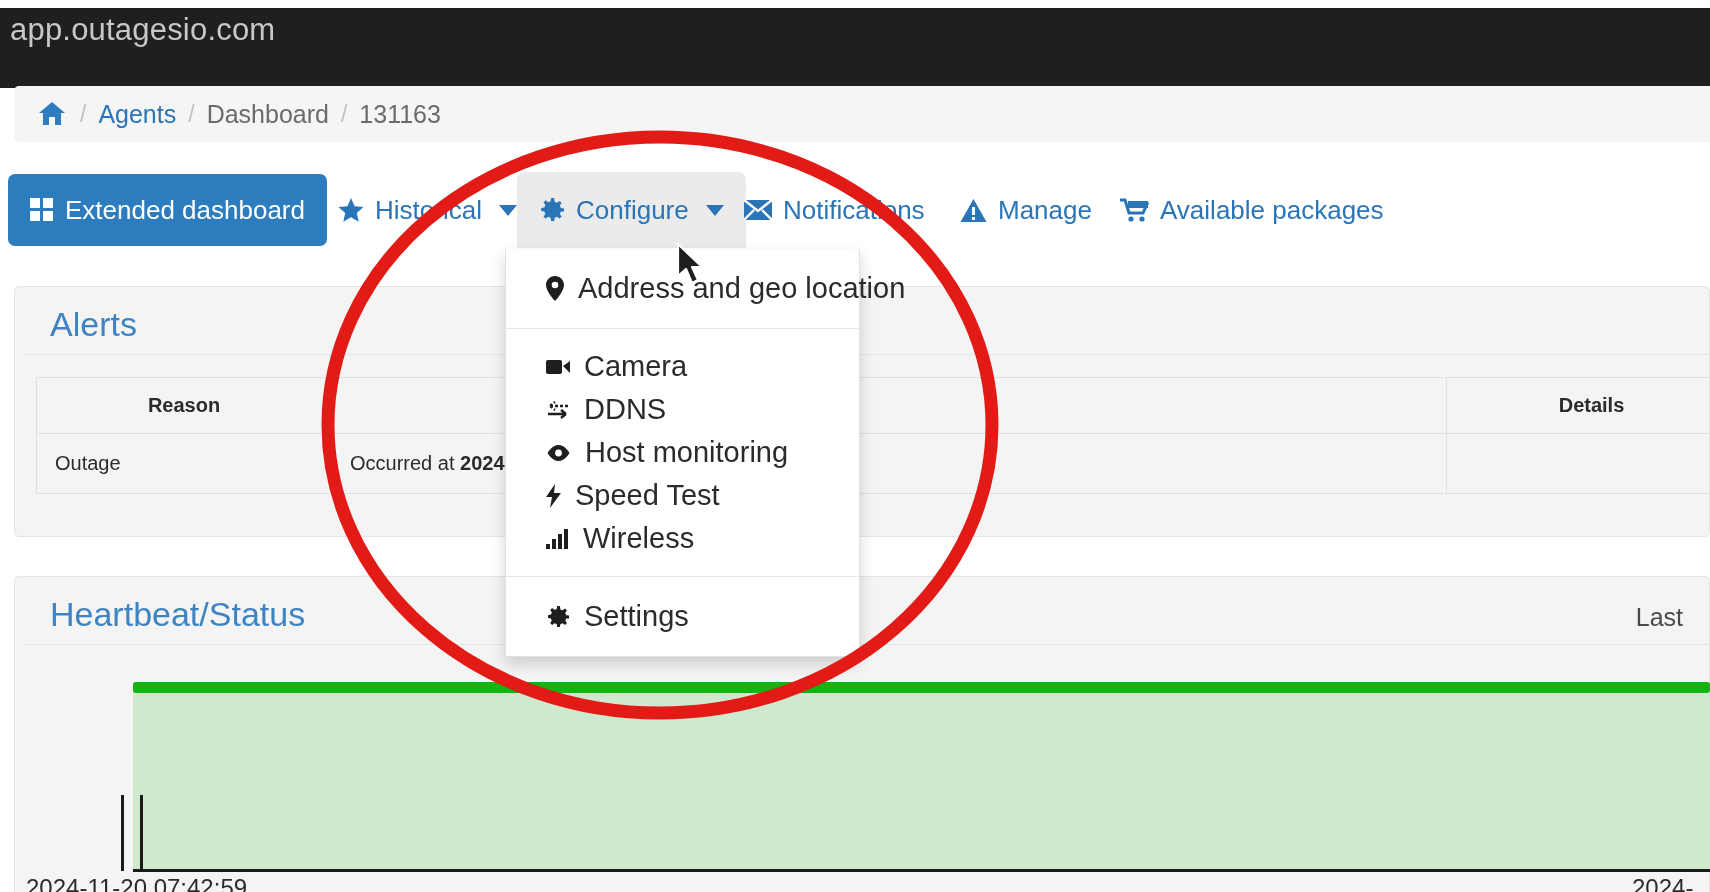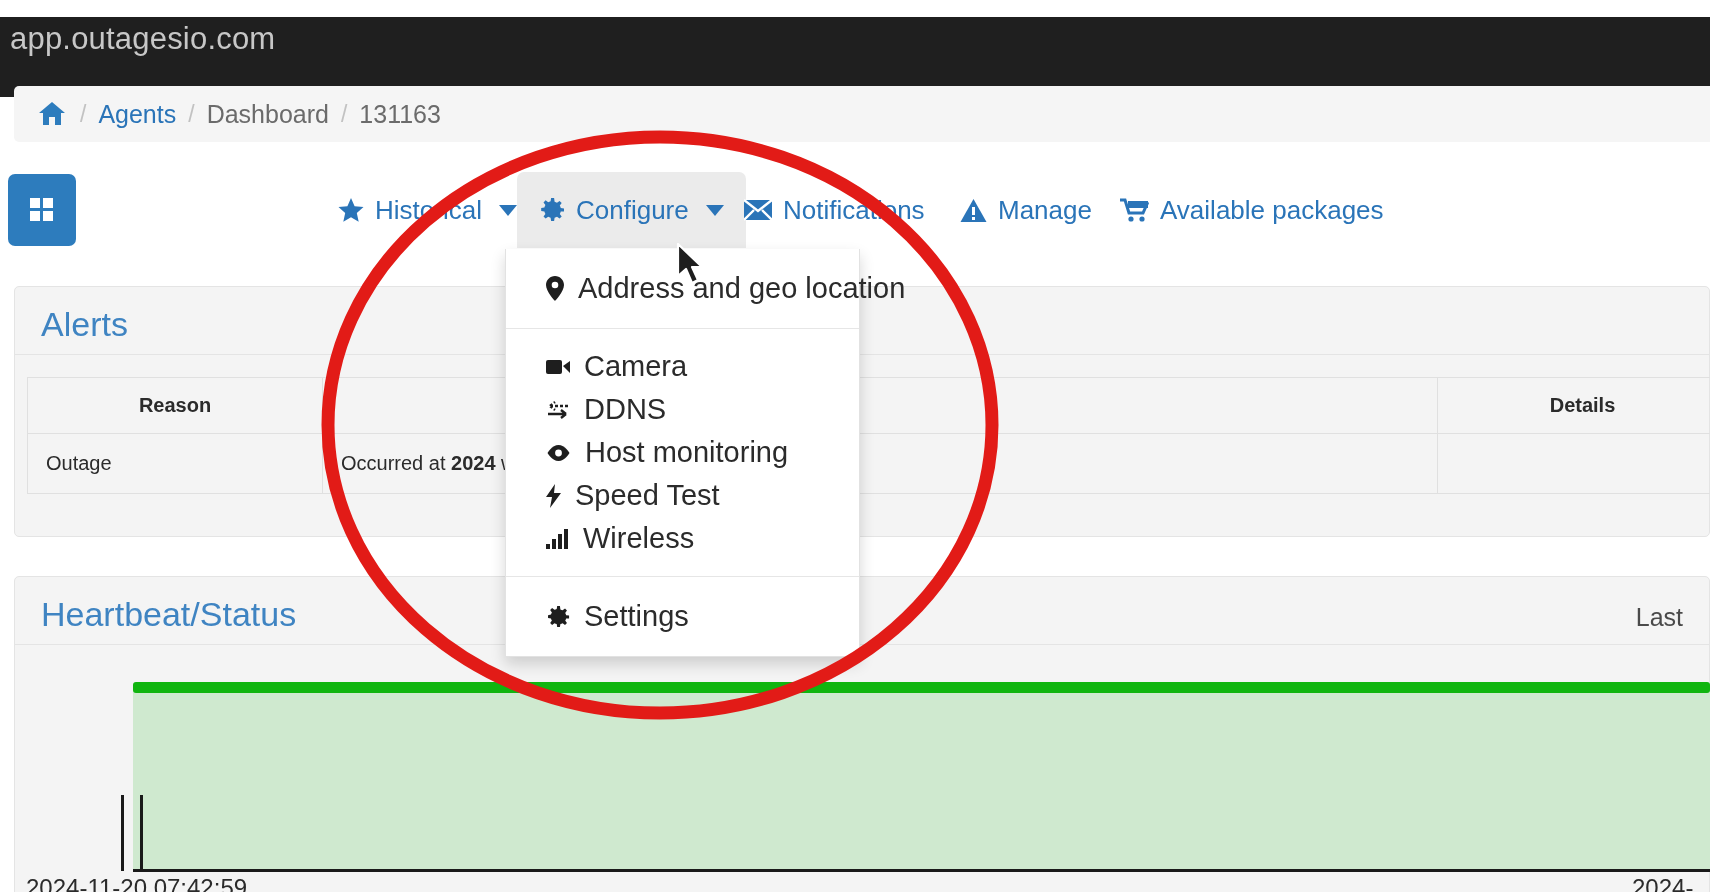--- a/index.html
+++ b/index.html
@@ -12,21 +12,21 @@
     position: relative;
     width: 1710px;
     height: 892px;
     overflow: hidden;
     background: #ffffff;
   }
 
   
   .urlbar {
     position: absolute;
-    left: 0; top: 17px;
+    left: 0; top: 8px;
     width: 1710px; height: 80px;
     background: #1f1f1f;
   }
   .urlbar-text {
     position: absolute;
     left: 10px; top: 4px;
     font-size: 31px;
     color: #c7c7c7;
     letter-spacing: .2px;
   }
@@ -122,20 +122,21 @@
   .menu-group { padding: 16px 0 16px 0; }
   .menu-divider { height: 1px; background: #e6e6e6; }
 
   
   .panel {
     position: absolute;
     background: #f4f4f4;
     border: 1px solid #e4e4e4;
     border-radius: 5px;
     box-sizing: border-box;
+    padding-left: 9px;
   }
   .panel-title {
     font-size: 34px;
     color: #3f84c2;
     font-weight: normal;
     margin: 0;
   }
   .panel-head {
     display: flex;
     align-items: baseline;
@@ -272,20 +273,21 @@
 
     <div class="nav-item primary" style="left:8px;">
       <span class="ico">
         <svg width="24" height="24" viewBox="0 0 24 24">
             <rect x="0" y="0" width="10" height="10" fill="#fff"></rect>
             <rect x="13" y="0" width="10" height="10" fill="#fff"></rect>
             <rect x="0" y="13" width="10" height="10" fill="#fff"></rect>
             <rect x="13" y="13" width="10" height="10" fill="#fff"></rect>
           </svg>
       </span>
+      <span>Extended dashboard</span>
     </div>
 
     <div class="nav-item" style="left:316px;">
       <span class="ico">
         <svg width="26" height="25" viewBox="0 0 26 25">
             <path d="M13 0 L16.6 8.2 L25.5 9.1 L18.8 15.1 L20.7 23.8 L13 19.3 L5.3 23.8 L7.2 15.1 L0.5 9.1 L9.4 8.2 Z" fill="#2a74b8"></path>
           </svg>
       </span>
       <span>Historical</span>
       <span class="nav-caret"></span>

